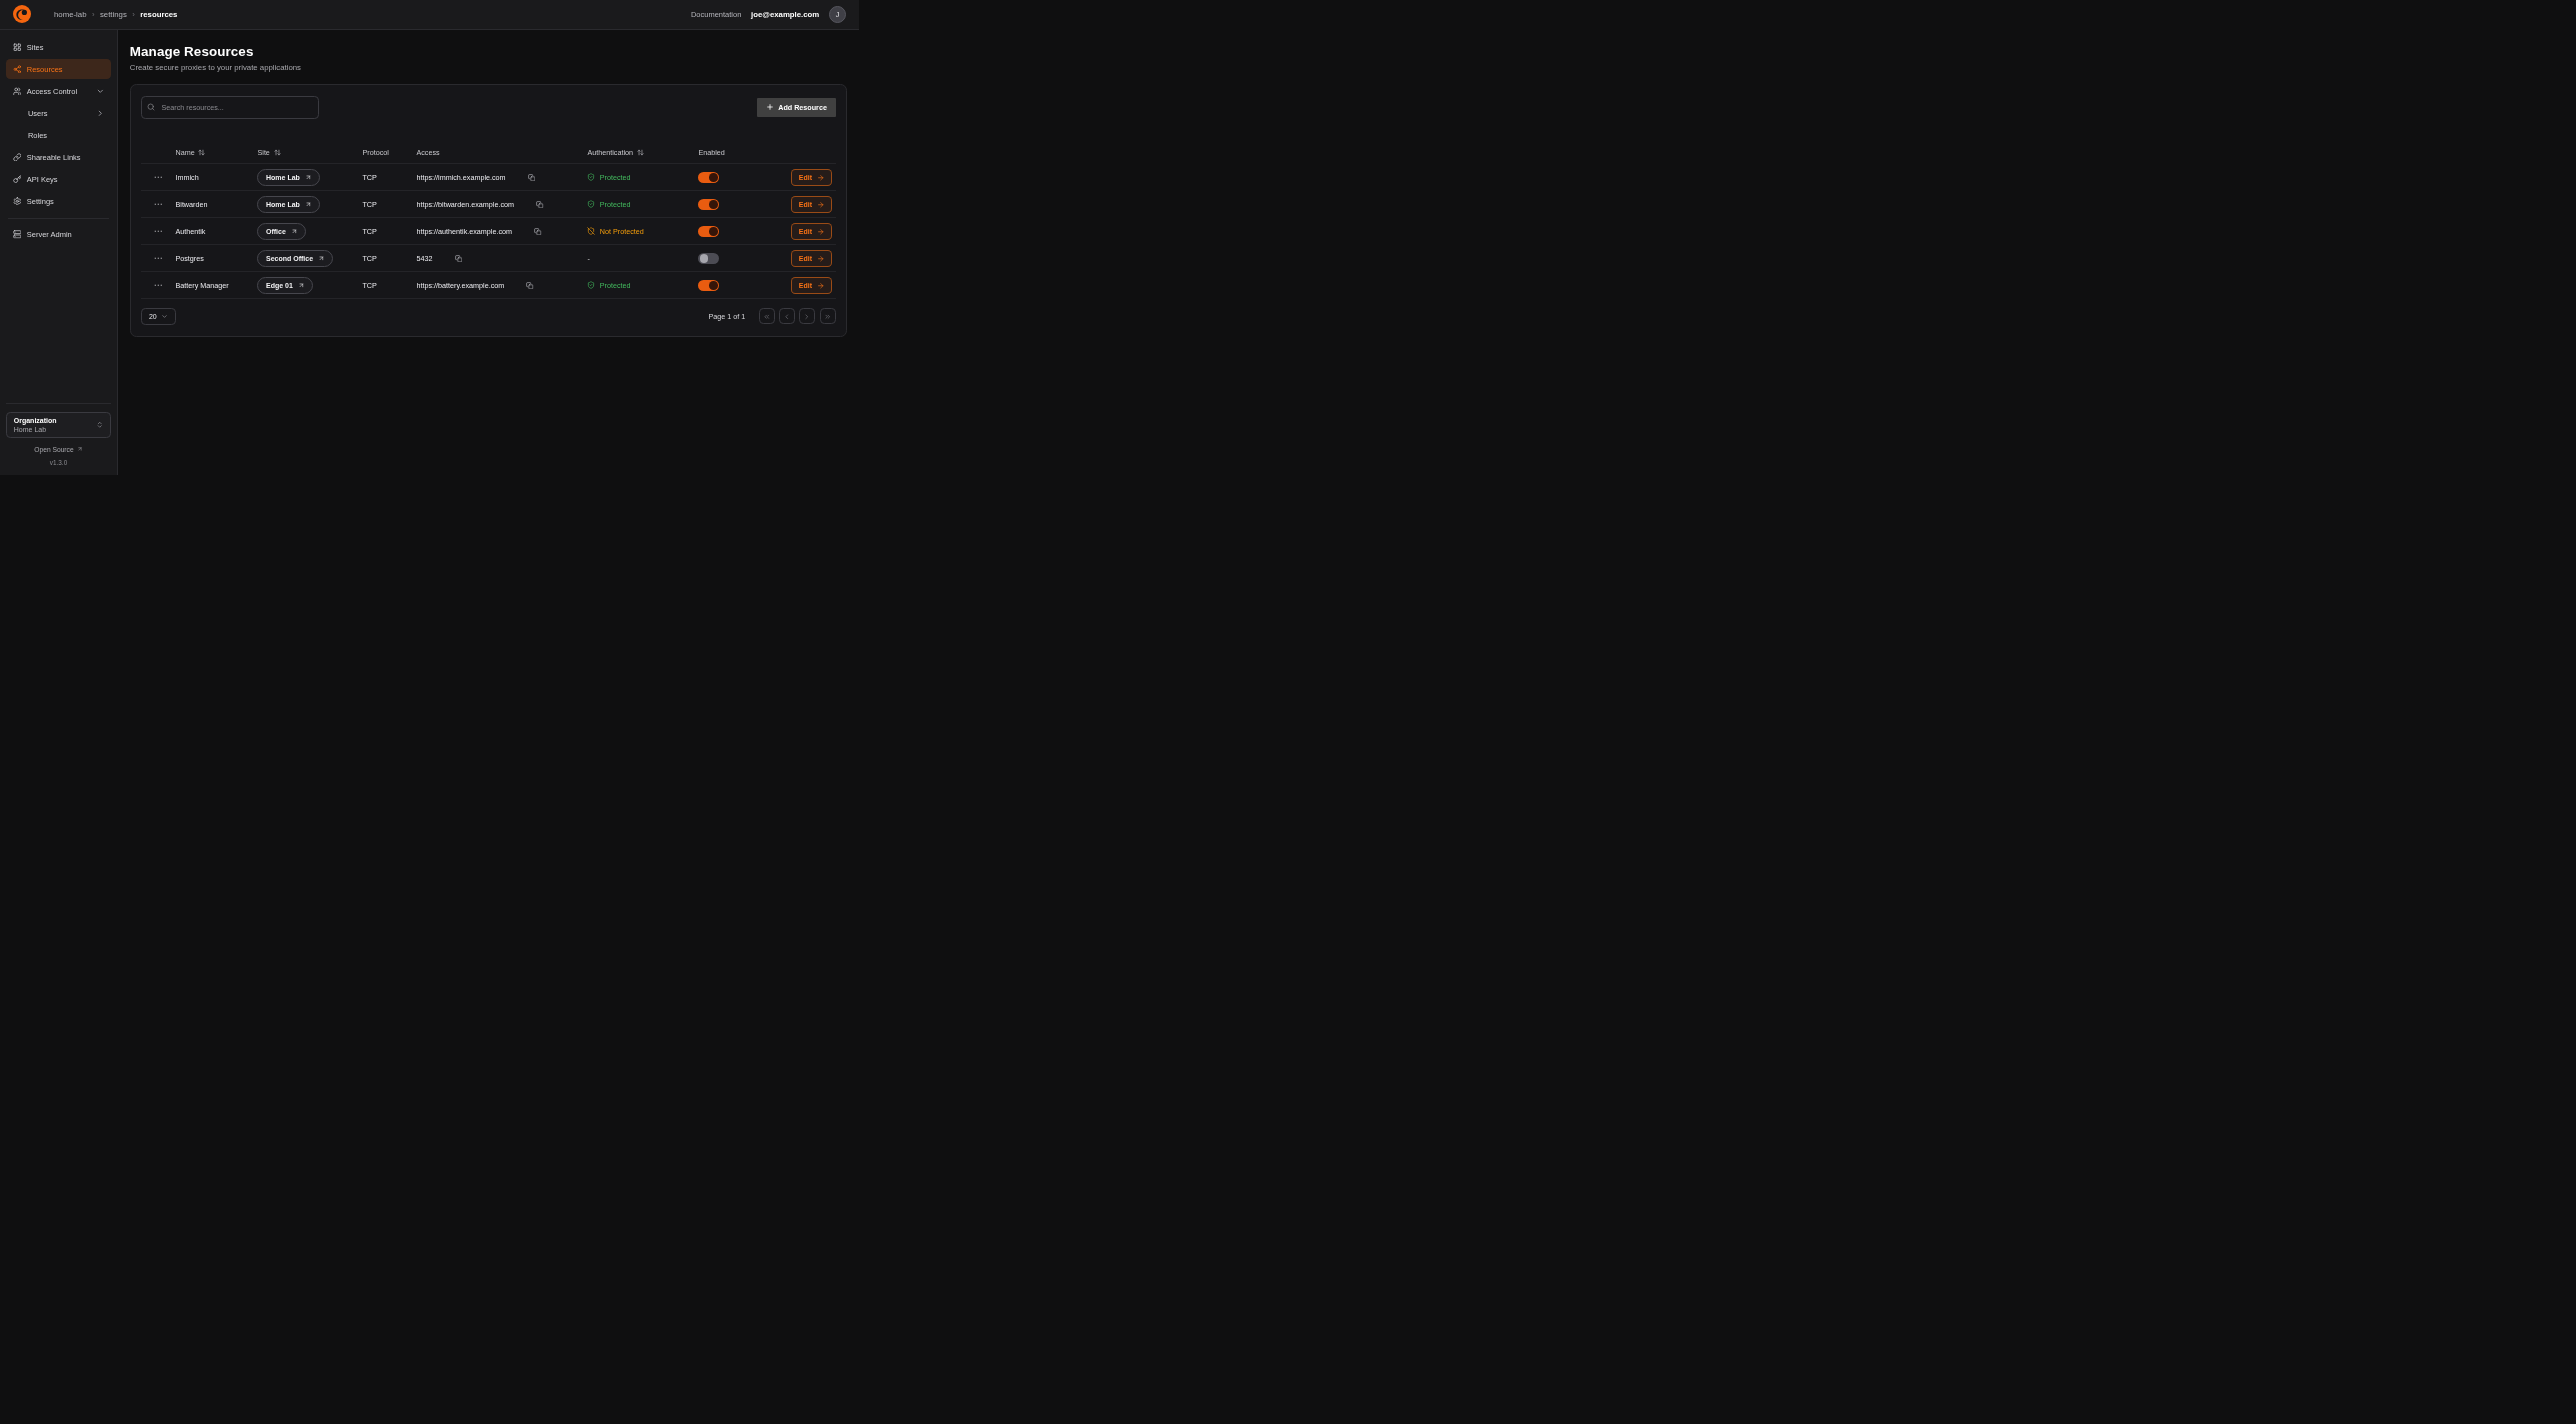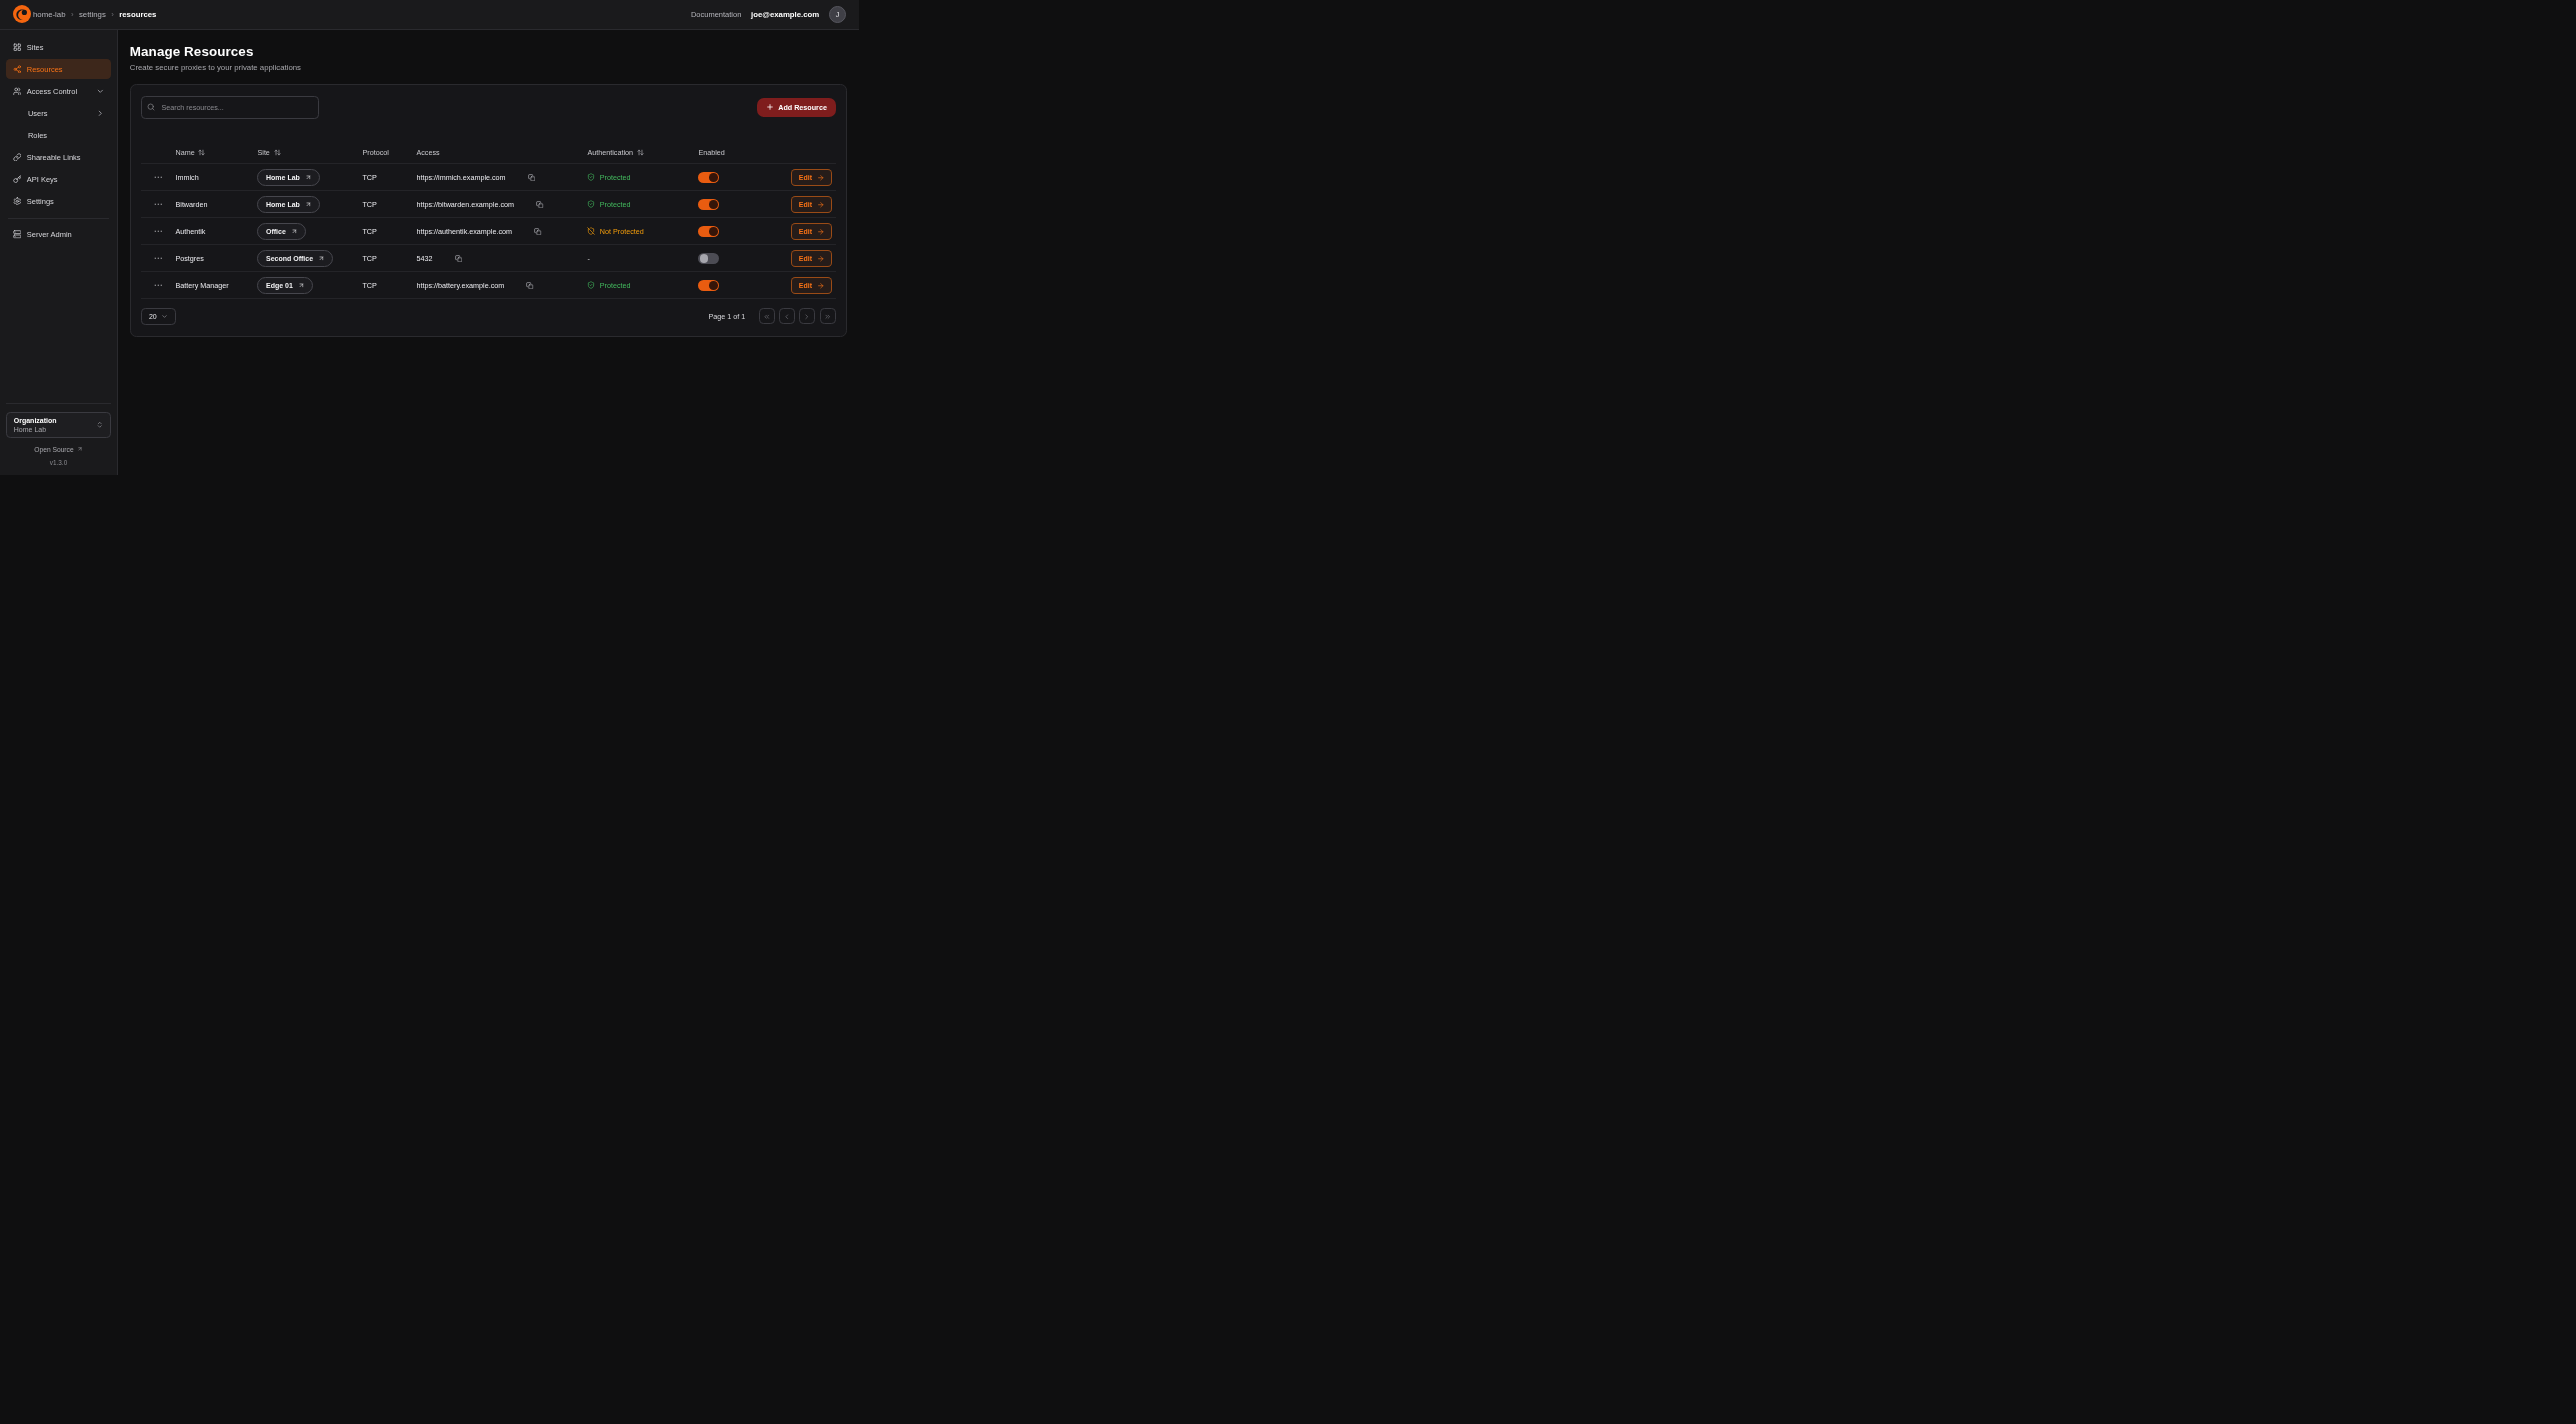--- a/index.html
+++ b/index.html
@@ -9,21 +9,21 @@
     font-family:"Liberation Sans",sans-serif;font-size:7.5px;overflow:hidden;
   }
   .ic{width:8.6px;height:8.6px;stroke:currentColor;fill:none;stroke-width:2;stroke-linecap:round;stroke-linejoin:round;flex:none}
   .ic12{width:6.7px;height:6.7px;stroke:currentColor;fill:none;stroke-width:2;stroke-linecap:round;stroke-linejoin:round;flex:none}
   a{text-decoration:none;color:inherit}
   button{font:inherit;cursor:pointer}
 
   
   .topbar{height:29.5px;background:#1a1a1c;border-bottom:0.5px solid #2a2a2e;
     display:flex;align-items:center;justify-content:space-between;padding:0 13px}
-  .topbar-left{display:flex;align-items:center;gap:2px}
+  .topbar-left{display:flex;align-items:center;gap:23px}
   .logo{width:18px;height:18px;cursor:pointer}
   .logo svg{width:18px;height:18px;display:block}
   .breadcrumb{display:flex;align-items:center;gap:5.4px;font-size:7.8px}
   .bc-item{color:#b4b4ba;cursor:pointer}
   .bc-sep{color:#6d6d73}
   .bc-current{color:#ffffff;font-weight:700}
   .topbar-right{display:flex;align-items:center;gap:9.7px}
   .doc-link{color:#b4b4ba;cursor:pointer}
   .user-email{color:#fff;font-weight:700;font-size:7.8px;cursor:pointer}
   .avatar{width:17px;height:17px;border-radius:50%;background:#3f3f46;border:0.5px solid #56565e;
@@ -58,22 +58,22 @@
   .page-title{font-size:13.4px;font-weight:700;color:#fff;letter-spacing:0.1px}
   .page-subtitle{margin-top:4.8px;color:#a7a7ac;font-size:7.8px}
   .card{margin-top:11.8px;background:#161619;border:0.5px solid #2a2a2e;border-radius:6.4px;padding:10.7px}
 
   .toolbar{display:flex;align-items:center;justify-content:space-between}
   .search{position:relative;width:178px}
   .search .ic{position:absolute;left:5.9px;top:50%;transform:translateY(-50%);width:8px;height:8px;color:#8b8b90}
   .search input{width:100%;height:23px;background:transparent;border:0.5px solid #3a3a40;border-radius:4.3px;
     color:#e6e6ea;padding:0 6.4px 0 19px;font:inherit;font-size:7.2px;outline:none}
   .search input::placeholder{color:#8b8b90}
-  .btn-primary{display:inline-flex;align-items:center;gap:4.3px;background:#7f1d1d;color:#fff;border:none;
-    border-radius:7px;height:19.3px;padding:0 8.6px;font-size:7.2px;font-weight:700}
+  .btn-primary{display:inline-flex;align-items:center;gap:4.3px;background:#404040;color:#fff;border:none;
+    border-radius:1px;height:19.3px;padding:0 8.6px;font-size:7.2px;font-weight:700}
   .btn-primary .ic{width:8px;height:8px;stroke-width:2.4}
 
   
   .table{margin-top:23px}
   .tr{display:grid;grid-template-columns:34px 82px 105px 54px 171px 111px 69px 1fr;align-items:center}
   .thead{height:21.5px;color:#c9c9ce;font-size:7.2px}
   .th{display:flex;align-items:center;gap:3.8px}
   .th .ic{width:7px;height:7px;color:#c9c9ce;cursor:pointer}
   .th.sortable{cursor:pointer}
   .rows{border-bottom:0.5px solid #242428}

